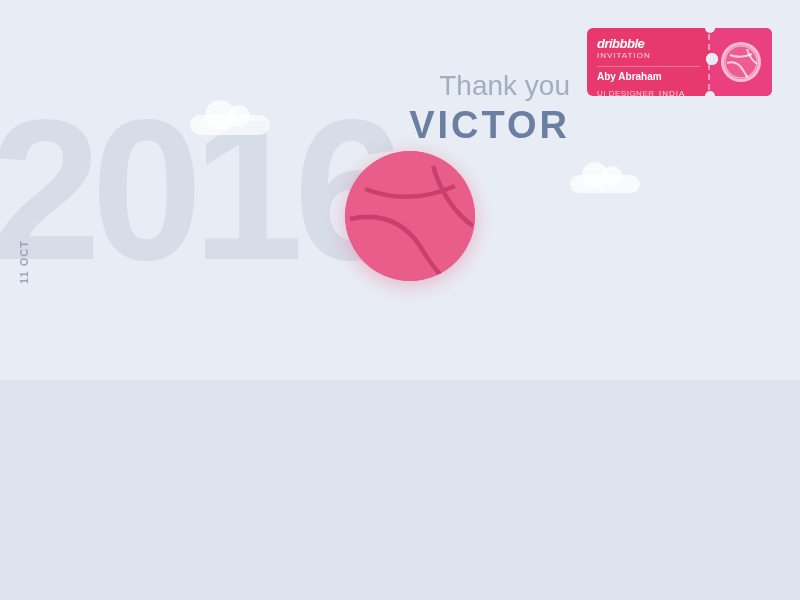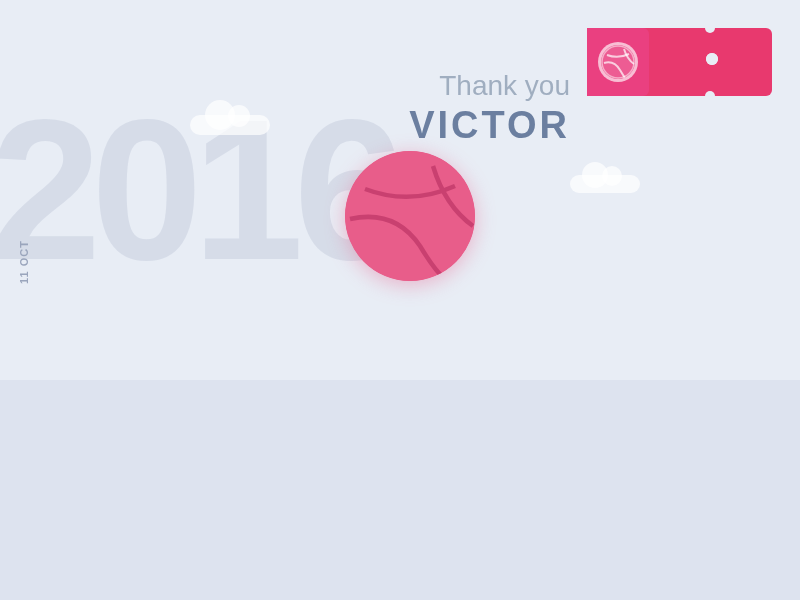--- a/index.html
+++ b/index.html
@@ -316,20 +316,29 @@
 
       <path d="M 88 15 Q 100 55 128 75" stroke="#c94070" stroke-width="4.5" fill="none"></path>
     </svg>
   </div>
 </div>
 
 <div class="ticket">
   <div class="notch-middle-top"></div>
   <div class="notch-middle-bottom"></div>
 
+  <div class="ticket-left">
+    <div class="ticket-brand">dribbble</div>
+    <div class="ticket-invitation">Invitation</div>
+    <div class="ticket-divider-line"></div>
+    <span class="ticket-name">Aby Abraham</span>
+    <span class="ticket-role">UI DESIGNER</span>
+    <span class="ticket-country">INDIA</span>
+    <div class="ticket-dashed"></div>
+  </div>
 
   <div class="ticket-right">
     <div class="ticket-ball">
       <svg viewBox="0 0 34 34" xmlns="http://www.w3.org/2000/svg">
         <circle cx="17" cy="17" r="16" fill="none" stroke="rgba(255,255,255,0.5)" stroke-width="1.5"></circle>
         <path d="M 6 10 Q 17 14 28 9" stroke="rgba(255,255,255,0.7)" stroke-width="2" fill="none"></path>
         <path d="M 3 18 Q 13 15 19 25 Q 22 30 24 33" stroke="rgba(255,255,255,0.7)" stroke-width="2" fill="none"></path>
         <path d="M 23 4 Q 26 14 33 19" stroke="rgba(255,255,255,0.7)" stroke-width="2" fill="none"></path>
       </svg>
     </div>

